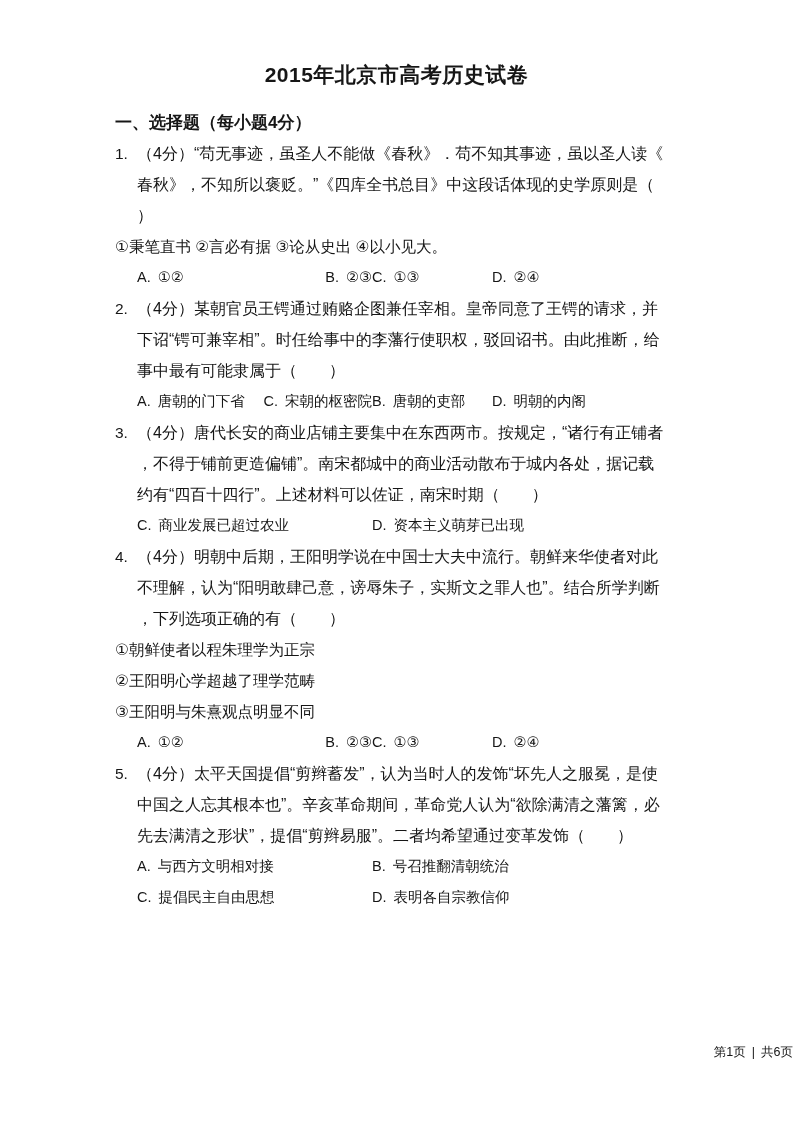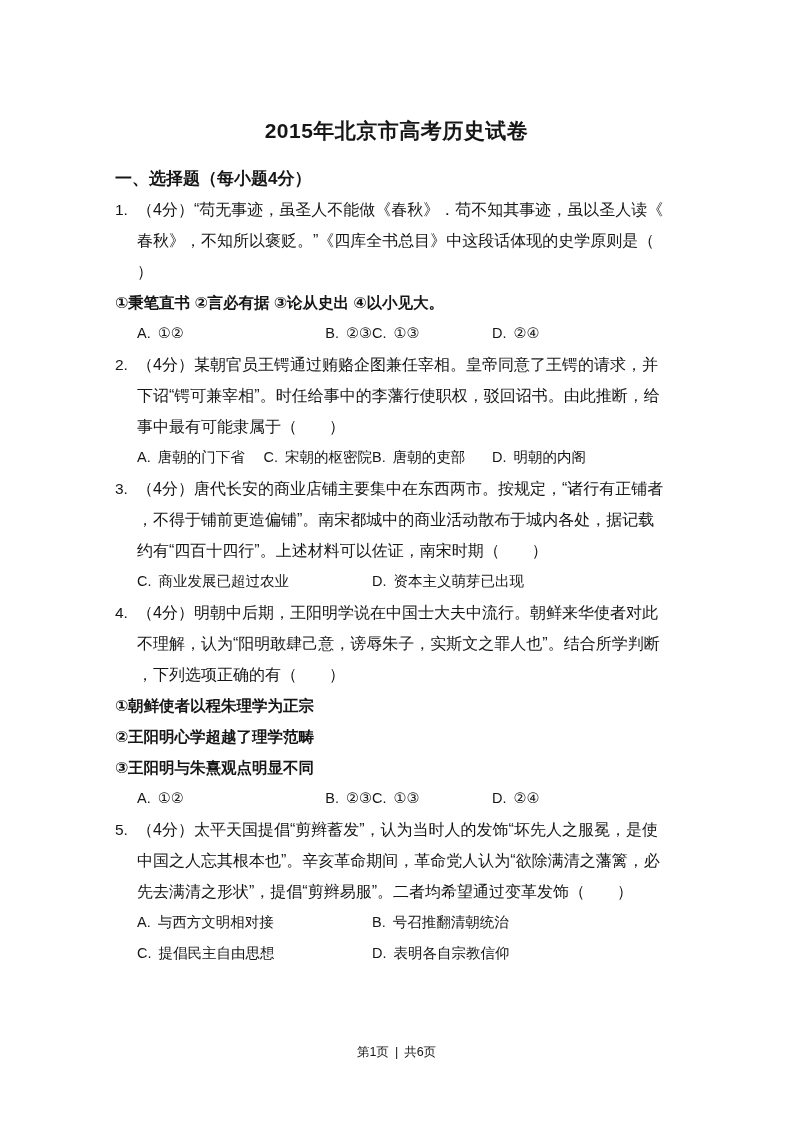--- a/index.html
+++ b/index.html
@@ -4,21 +4,21 @@
 <style>
   * { margin: 0; padding: 0; box-sizing: border-box; }
   html, body { background: #ffffff; }
   body {
     width: 793px; height: 1122px;
     font-family: "Liberation Sans", "DejaVu Sans", sans-serif;
     color: #161616;
     overflow: hidden;
     position: relative;
   }
-  .sheet { width: 793px; height: 1122px; padding-top: 116px; }
+  .sheet { width: 793px; height: 1122px; padding-top: 60px; }
   .doc-title {
     text-align: center;
     font-size: 21px; font-weight: 700;
     line-height: 30px;
     letter-spacing: 0.5px;
   }
   .content { margin-left: 115px; width: 640px; }
   .section-heading {
     margin-top: 17px;
     font-size: 17px; font-weight: 700;
@@ -27,31 +27,31 @@
   .question { position: relative; padding-left: 22px; }
   .qnum {
     position: absolute; left: 0; top: 0;
     font-size: 15.5px; line-height: 31px;
   }
   .qtext {
     font-size: 16px; line-height: 31px;
     white-space: pre-line;
   }
   .sublist { margin-left: -22px; }
-  .subitem { font-size: 15.5px; line-height: 31px; font-weight: bold; }
+  .subitem { font-size: 15.5px; line-height: 31px; }
   .optrow { display: flex; line-height: 31px; font-size: 14.5px; }
   .opt { display: inline-block; white-space: nowrap; }
   .optrow.four .opt:nth-child(1) { width: 115px; }
   .optrow.four .opt:nth-child(2) { width: 120px; text-align: right; }
   .optrow.four .opt:nth-child(3) { width: 120px; }
   .optrow.two  .opt:nth-child(1) { width: 235px; }
   .olabel { margin-right: 7px; }
   .page-footer {
     position: absolute; left: 0; bottom: 62px; width: 793px;
-    display: flex; justify-content: center; align-items: center; gap: 6px;
+    display: flex; justify-content: flex-end; align-items: center; gap: 6px;
     font-size: 12.5px; line-height: 15px;
   }
 </style>
 </head>
 <body>
 
 <div class="sheet">
 
   <div class="doc-title">2015年北京市高考历史试卷</div>
 

